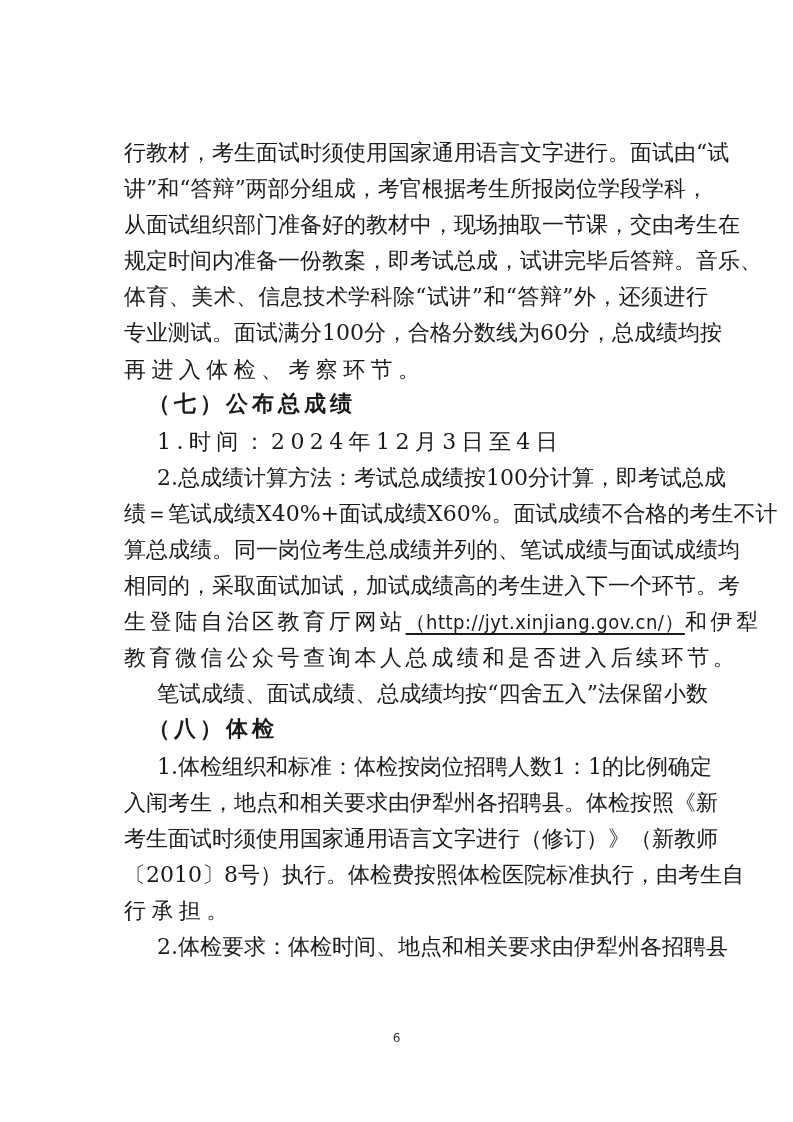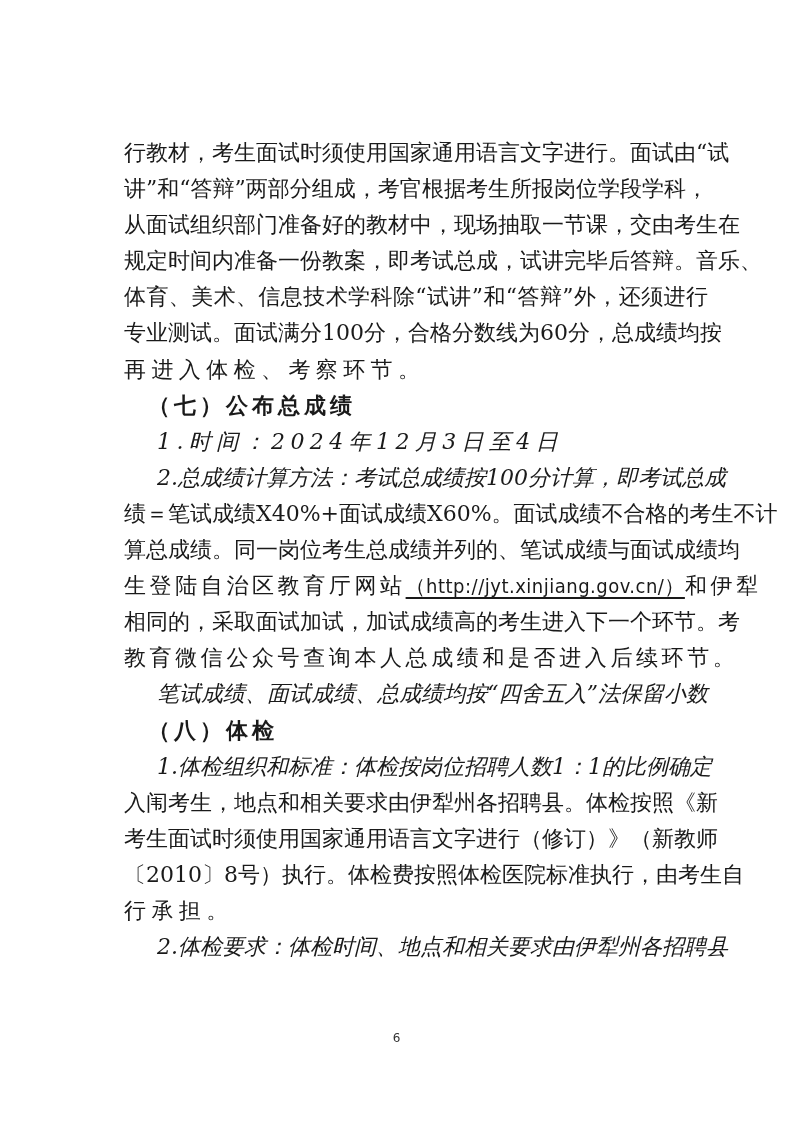--- a/index.html
+++ b/index.html
@@ -28,24 +28,23 @@
       white-space: nowrap;
       letter-spacing: 5.4px;
       text-align: justify;
     }
     .line.justify {
       text-align-last: justify;
       letter-spacing: 0;
     }
     .line.indent {
       padding-left: 33px;
-      font-style: italic;
     }
     .line.heading {
-      font-family: Liberation Serif, serif;
+      font-family: Liberation Mono, monospace;
       font-weight: bold;
       padding-left: 24px;
       letter-spacing: 4px;
     }
     .link {
       text-decoration: underline;
       text-underline-offset: 4px;
       letter-spacing: 0.5px;
       font-family: "DejaVu Sans Condensed", "DejaVu Sans", sans-serif;
       font-size: 20px;
@@ -72,24 +71,24 @@
   <div class="line justify">规定时间内准备一份教案，即考试总成，试讲完毕后答辩。音乐、</div>
   <div class="line justify">体育、美术、信息技术学科除“试讲”和“答辩”外，还须进行</div>
   <div class="line justify">专业测试。面试满分100分，合格分数线为60分，总成绩均按</div>
   <div class="line">再进入体检、考察环节。</div>
 
   <div class="line heading">（七）公布总成绩</div>
   <div class="line indent">1.时间：2024年12月3日至4日</div>
   <div class="line justify indent">2.总成绩计算方法：考试总成绩按100分计算，即考试总成</div>
   <div class="line justify">绩＝笔试成绩X40%+面试成绩X60%。面试成绩不合格的考生不计</div>
   <div class="line justify">算总成绩。同一岗位考生总成绩并列的、笔试成绩与面试成绩均</div>
+  <div class="line justify">相同的，采取面试加试，加试成绩高的考生进入下一个环节。考</div>
   <div class="line" style="letter-spacing:3.6px;">
     <span>生登陆自治区教育厅网站</span><span class="link">（http://jyt.xinjiang.gov.cn/）</span><span>和伊犁</span>
   </div>
-  <div class="line justify">相同的，采取面试加试，加试成绩高的考生进入下一个环节。考</div>
   <div class="line" style="letter-spacing:3.6px;">教育微信公众号查询本人总成绩和是否进入后续环节。</div>
   <div class="line justify indent">笔试成绩、面试成绩、总成绩均按“四舍五入”法保留小数</div>
 
   <div class="line heading">（八）体检</div>
   <div class="line justify indent">1.体检组织和标准：体检按岗位招聘人数1：1的比例确定</div>
   <div class="line justify">入闱考生，地点和相关要求由伊犁州各招聘县。体检按照《新</div>
   <div class="line justify">考生面试时须使用国家通用语言文字进行（修订）》（新教师</div>
   <div class="line justify">〔2010〕8号）执行。体检费按照体检医院标准执行，由考生自</div>
   <div class="line">行承担。</div>
   <div class="line justify indent">2.体检要求：体检时间、地点和相关要求由伊犁州各招聘县</div>

